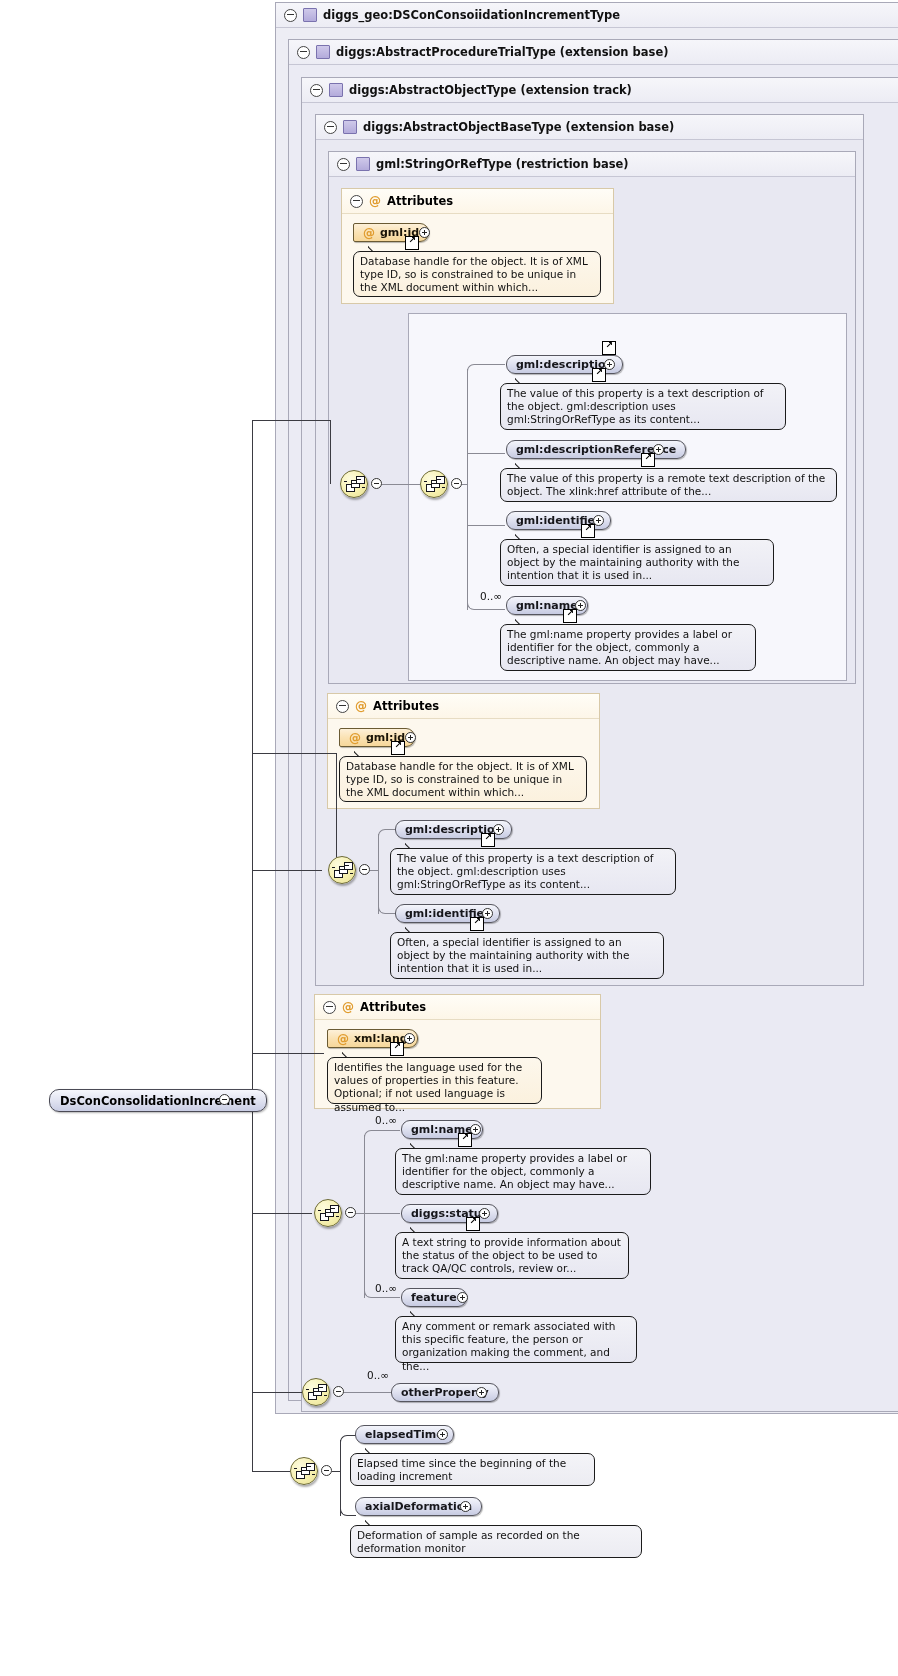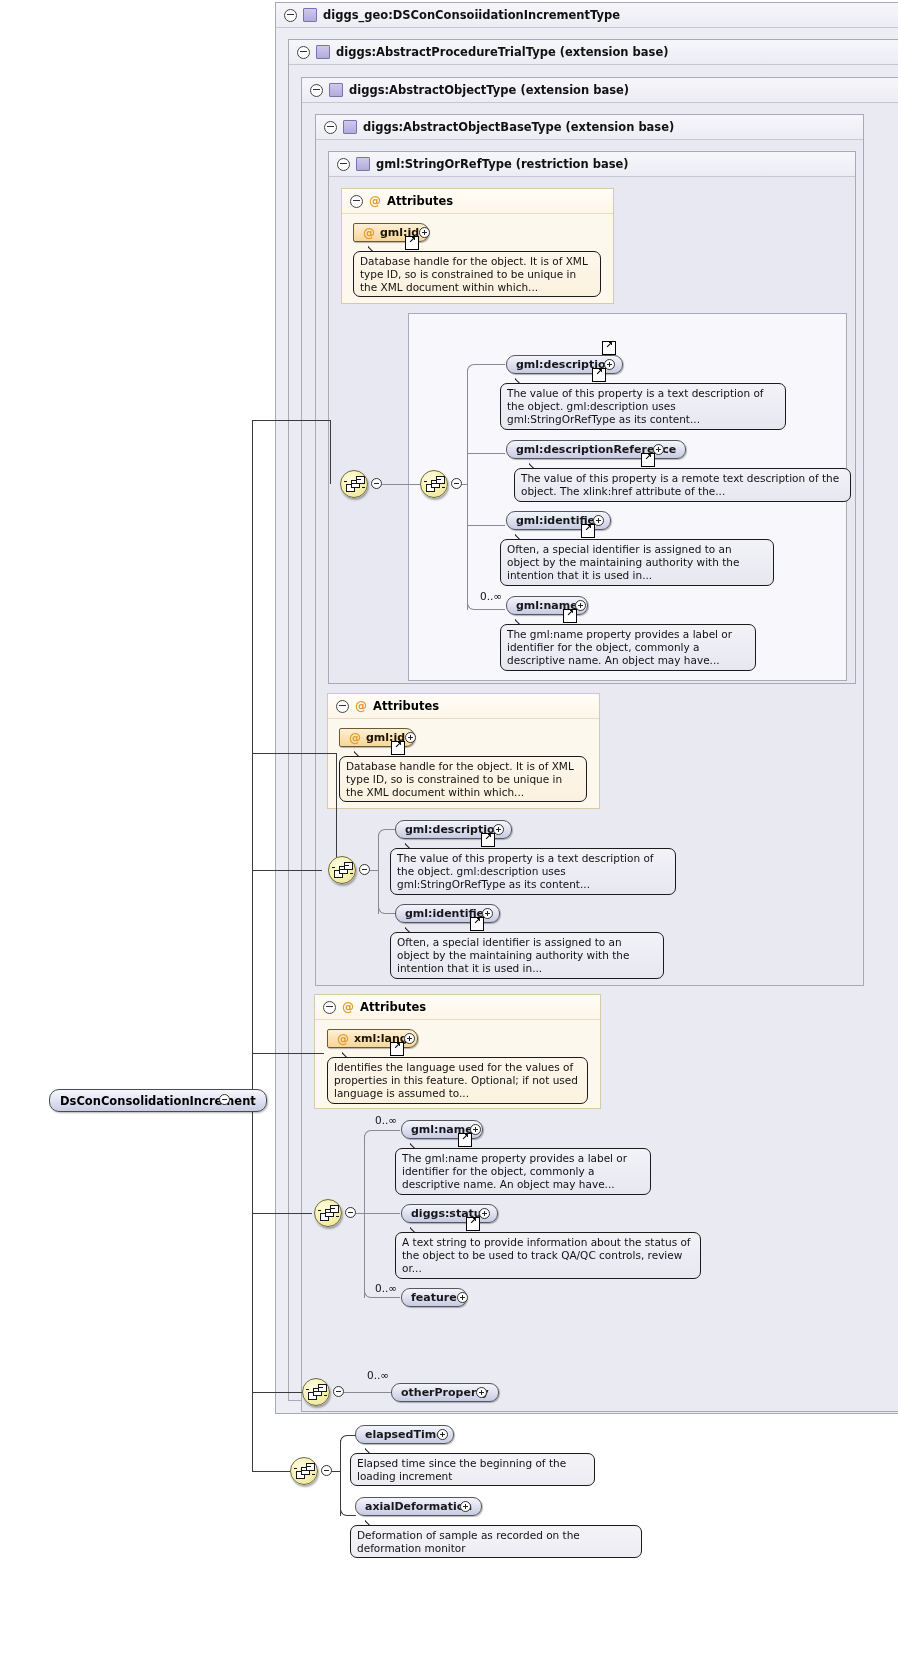--- a/index.html
+++ b/index.html
@@ -231,21 +231,21 @@
       <span class="toggle"></span>
       <span class="ct-icon"></span>
       <span>diggs:AbstractProcedureTrialType (extension base)</span>
     </div>
   </div>
 
   <div class="ctbox lvl2 abs" style="left:254px;top:77px;width:618px;height:1335px;">
     <div class="cthdr">
       <span class="toggle"></span>
       <span class="ct-icon"></span>
-      <span>diggs:AbstractObjectType (extension base)</span>
+      <span>diggs:AbstractObjectType (extension track)</span>
     </div>
   </div>
 
   <div class="ctbox lvl3 abs" style="left:268px;top:114px;width:549px;height:872px;">
     <div class="cthdr">
       <span class="toggle"></span>
       <span class="ct-icon"></span>
       <span>diggs:AbstractObjectBaseType (extension base)</span>
     </div>
   </div>
@@ -361,21 +361,21 @@
     <span>The value of this property is a text description of the object. gml:description uses gml:StringOrRefType as its content...</span>
   </div>
 
   <div class="node elem abs" style="left:459px;top:440px;">
     <span>gml:descriptionReference</span>
   </div>
   <div class="linkglyph" style="left:594px;top:453px;">
       <span>↗</span>
     </div>
   <div class="nodeplus abs" style="left:606px;top:444px;"></div>
-  <div class="anno abs" style="left:467px;top:468px;width:337px;height:34px;">
+  <div class="anno abs" style="left:453px;top:468px;width:337px;height:34px;">
     <span class="notch"></span>
     <span>The value of this property is a remote text description of the object. The xlink:href attribute of the...</span>
   </div>
 
   <div class="node elem abs" style="left:459px;top:511px;">
     <span>gml:identifier</span>
   </div>
   <div class="linkglyph" style="left:534px;top:524px;">
       <span>↗</span>
     </div>
@@ -451,21 +451,21 @@
   </div>
 
   <div class="node attr abs" style="left:280px;top:1029px;">
     <span class="at-sym">@</span>
     <span>xml:lang</span>
   </div>
   <div class="linkglyph" style="left:343px;top:1042px;">
       <span>↗</span>
     </div>
   <div class="nodeplus abs" style="left:357px;top:1033px;"></div>
-  <div class="anno warm abs" style="left:280px;top:1057px;width:261px;height:47px;">
+  <div class="anno warm abs" style="left:280px;top:1057px;width:215px;height:47px;">
     <span class="notch"></span>
     <span>Identifies the language used for the values of properties in this feature. Optional; if not used language is assumed to...</span>
   </div>
 
   <div class="seq abs" style="left:267px;top:1199px;">
     <i class="b1"></i>
       <i class="b2"></i>
       <i class="b3"></i>
       <i class="l1"></i>
       <i class="l2"></i>
@@ -492,30 +492,34 @@
     <span>The gml:name property provides a label or identifier for the object, commonly a descriptive name. An object may have...</span>
   </div>
 
   <div class="node elem abs" style="left:354px;top:1204px;">
     <span>diggs:status</span>
   </div>
   <div class="linkglyph" style="left:419px;top:1217px;">
       <span>↗</span>
     </div>
   <div class="nodeplus abs" style="left:432px;top:1208px;"></div>
-  <div class="anno abs" style="left:348px;top:1232px;width:306px;height:47px;">
+  <div class="anno abs" style="left:348px;top:1232px;width:234px;height:47px;">
     <span class="notch"></span>
     <span>A text string to provide information about the status of the object to be used to track QA/QC controls, review or...</span>
   </div>
 
   <div class="occ abs" style="left:328px;top:1282px;">0..∞</div>
   <div class="node elem abs" style="left:354px;top:1288px;">
     <span>feature</span>
   </div>
   <div class="nodeplus abs" style="left:410px;top:1292px;"></div>
+  <div class="anno abs" style="left:348px;top:1316px;width:242px;height:47px;">
+    <span class="notch"></span>
+    <span>Any comment or remark associated with this specific feature, the person or organization making the comment, and the...</span>
+  </div>
 
   <div class="seq abs" style="left:255px;top:1378px;">
     <i class="b1"></i>
       <i class="b2"></i>
       <i class="b3"></i>
       <i class="l1"></i>
       <i class="l2"></i>
       <i class="d1"></i>
       <i class="d2"></i>
   </div>

